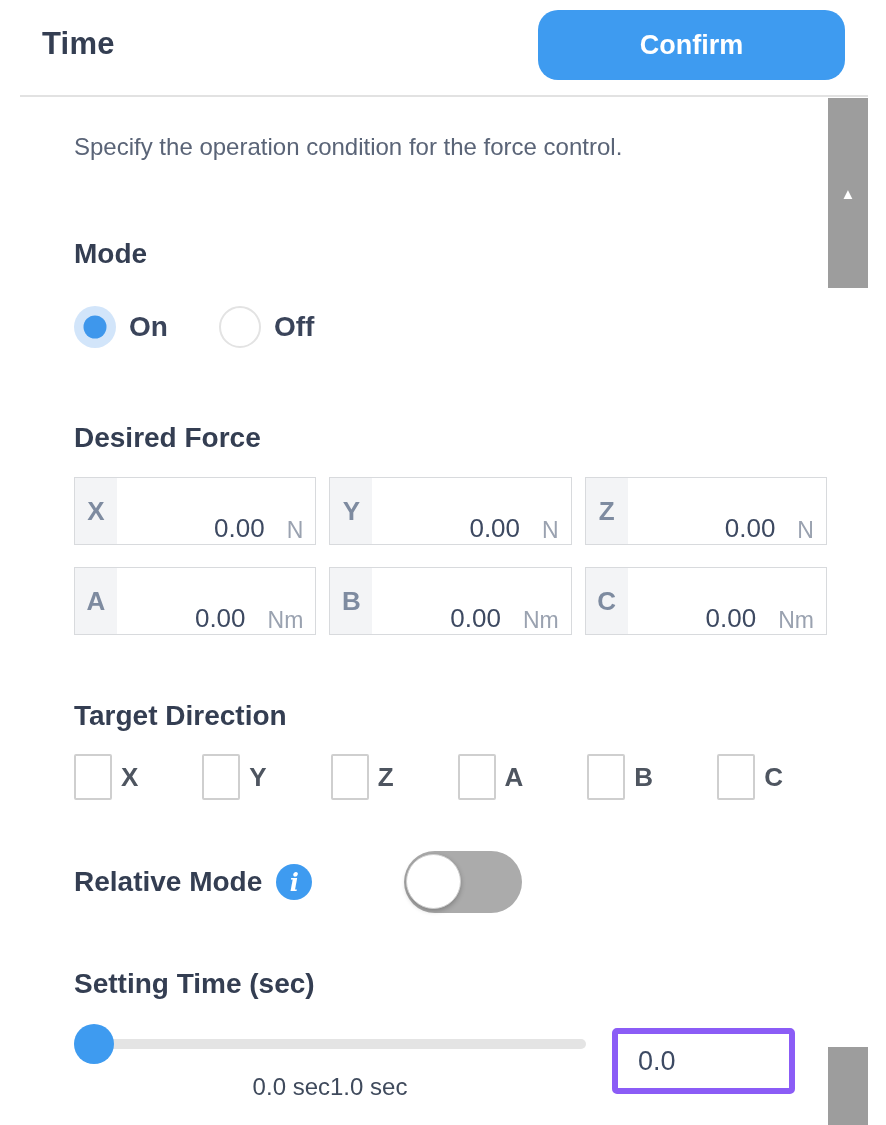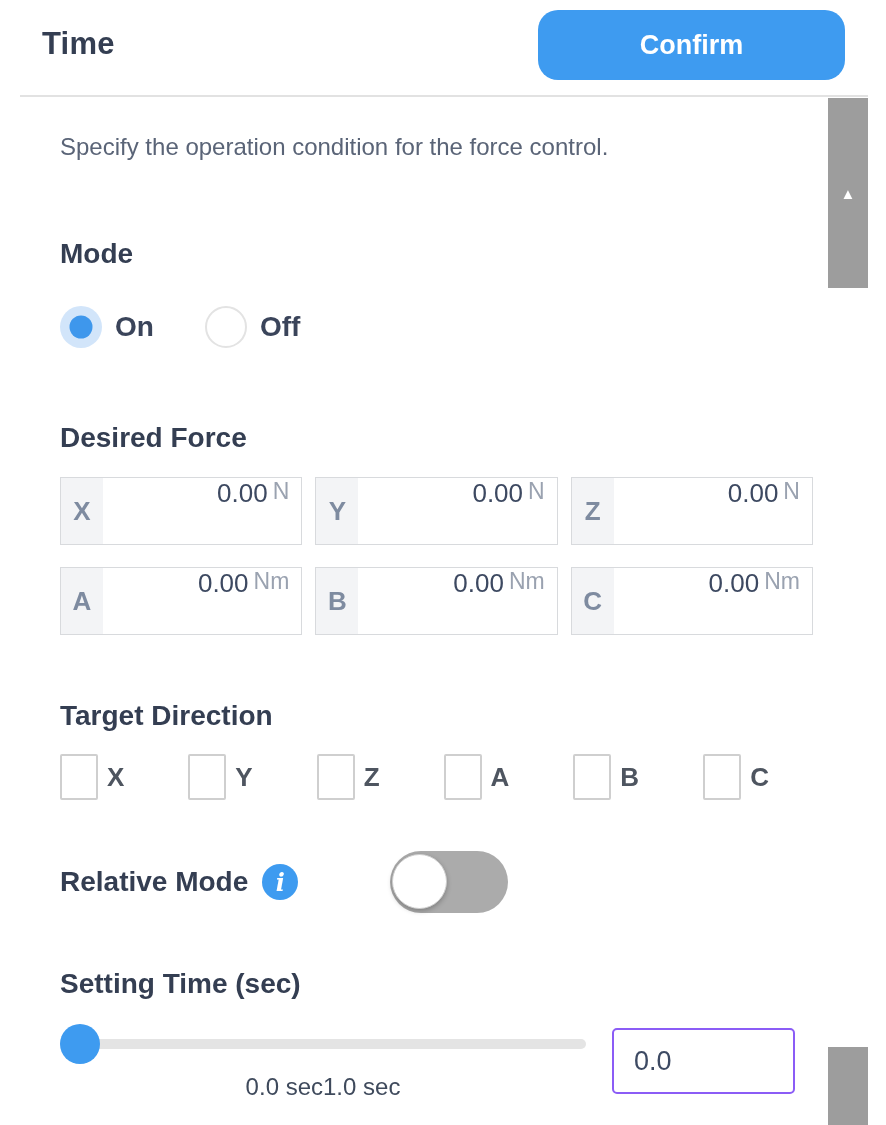--- a/index.html
+++ b/index.html
@@ -42,21 +42,21 @@
     background: var(--scrollbar, #9D9D9D);
     display: flex; align-items: center; justify-content: center;
   }
   .scroll-up-arrow { color: #ffffff; font-size: 15px; line-height: 1; }
   .scroll-thumb-bottom {
     position: absolute; top: 949px; left: 0; right: 0; bottom: 0;
     background: var(--scrollbar, #9D9D9D);
   }
 
   
-  .content { position: relative; padding: 0 91px 0 60px; }
+  .content { position: relative; padding: 0 91px 0 60px; margin-left: 14px; }
 
   .description {
     margin-top: 36px;
     font-size: 24px; color: var(--body-text, #5A6477);
   }
 
   h2.section-heading {
     font-size: 28px; font-weight: 700; color: var(--heading, #343E52);
     line-height: 34px;
   }
@@ -98,22 +98,22 @@
     border: 1px solid var(--field-border, #D8DADD);
     display: flex; align-items: stretch; cursor: pointer;
   }
   .force-axis {
     width: 42px; flex: 0 0 auto;
     background: var(--field-label-bg, #F3F4F6);
     display: flex; align-items: center; justify-content: center;
     font-size: 26px; font-weight: 600; color: var(--field-label-text, #7E8BA0);
   }
   .force-value-wrap {
-    flex: 1; display: flex; align-items: flex-start; justify-content: flex-end;
-    padding-right: 12px; gap: 5px;
+    flex: 1; display: flex; align-items: flex-end; justify-content: flex-end;
+    padding-right: 12px; gap: 22px;
   }
   .force-value { font-size: 26px; color: var(--field-value, #3D4961); }
   .force-unit  { font-size: 23px; color: var(--field-unit, #9AA2B0); }
 
   
   .checkbox-row { margin-top: 20px; display: flex; align-items: center; gap: 64px; height: 48px; }
   .checkbox-option { display: flex; align-items: center; cursor: pointer; }
   .checkbox-box {
     width: 38px; height: 46px; background: #ffffff;
     border: 2px solid var(--checkbox-border, #CFCFCF); border-radius: 2px;
@@ -160,21 +160,21 @@
     width: 40px; height: 40px; border-radius: 50%;
     background: var(--accent, #3E9BF0); cursor: pointer;
   }
   .slider-labels {
     margin-top: 24px; display: flex; justify-content: center;
     font-size: 24px; color: #3F4A5C;
   }
   .time-input {
     margin-left: 26px; margin-top: 3px;
     width: 183px; height: 66px;
-    border: 2px solid #8b5cf6; border-radius: 5px;
+    border: 6px solid #8b5cf6; border-radius: 5px;
     padding-left: 20px;
     font-size: 27px; color: #3D4A63;
     font-family: "Liberation Sans", sans-serif;
     outline: none;
   }
 </style>
 </head>
 <body>
 
 <div class="header">

